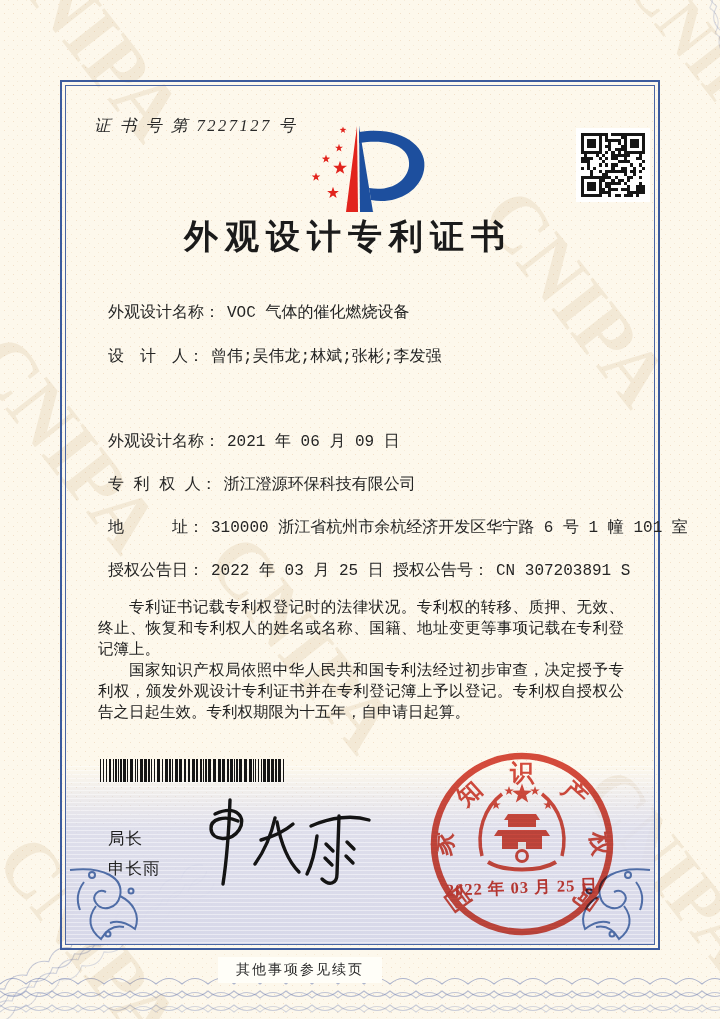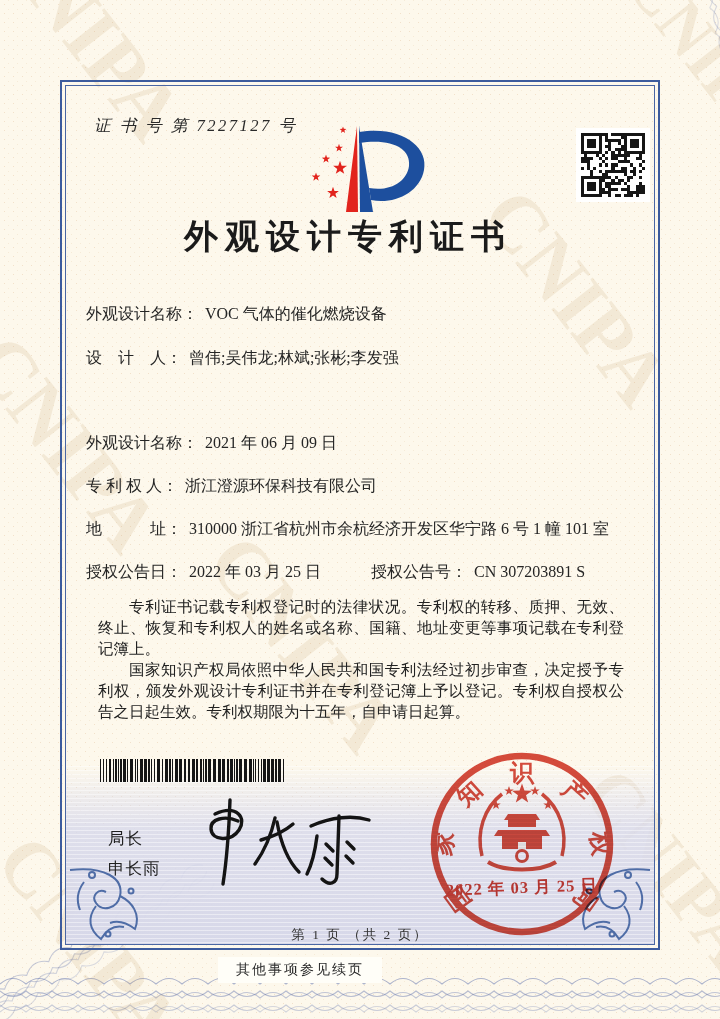--- a/index.html
+++ b/index.html
@@ -50,22 +50,22 @@
     background:#fff; padding:5px;
   }
   .qr-grid{ width:64px; height:64px; display:grid;
     grid-template-columns:repeat(21,1fr); grid-template-rows:repeat(21,1fr); }
   .qr-grid .on{ background:#161616; }
   .doc-title{
     position:absolute; z-index:3; left:0; top:214px; width:696px; text-align:center;
     font-size:34px; font-weight:700; letter-spacing:7px; color:#1b1b1b;
   }
   
-  .field{ position:absolute; z-index:3; left:86px; font-size:16px; line-height:21px;
-    white-space:nowrap; color:#252525; }
+  .field{ position:absolute; z-index:3; left:108px; font-size:16px; line-height:21px;
+    white-space:nowrap; color:#252525;font-family:Liberation Mono, monospace; }
   .field .lbl{ margin-right:7px; }
   .grant-pair2{ position:absolute; left:285px; top:0; white-space:nowrap; }
   .paras{ position:absolute; z-index:3; left:98px; top:596px; width:526px;
     font-size:15.5px; line-height:21px; color:#222; text-align:justify; }
   .paras p{ text-indent:2em; }
   
   .barcode{ position:absolute; z-index:3; left:100px; top:759px; width:190px; height:23px;
     font-size:0; overflow:hidden; }
   .barcode span{ display:inline-block; height:100%; background:#151515; }
   .signer{ position:absolute; z-index:3; left:108px; top:823px;
@@ -696,18 +696,17 @@
       <g class="emblem-stroke">
         <circle cx="96" cy="108" r="5.5" stroke-width="3"></circle>
         <path d="M62,114 C78,124 114,124 130,114" stroke-width="4"></path>
         <path d="M56,108 C50,84 58,60 76,46" stroke-width="3.5"></path>
         <path d="M136,108 C142,84 134,60 116,46" stroke-width="3.5"></path>
       </g>
     </g>
     <text class="seal-date" x="96" y="145" transform="rotate(-2 96 145)">2022 年 03 月 25 日</text>
   </svg>
 
-  <div class="page-footer">第 1 页 （共 2 页）</div>
   <div class="continuation">
     <span>其他事项参见续页</span>
   </div>
 
 </div>
 
 </body></html>

